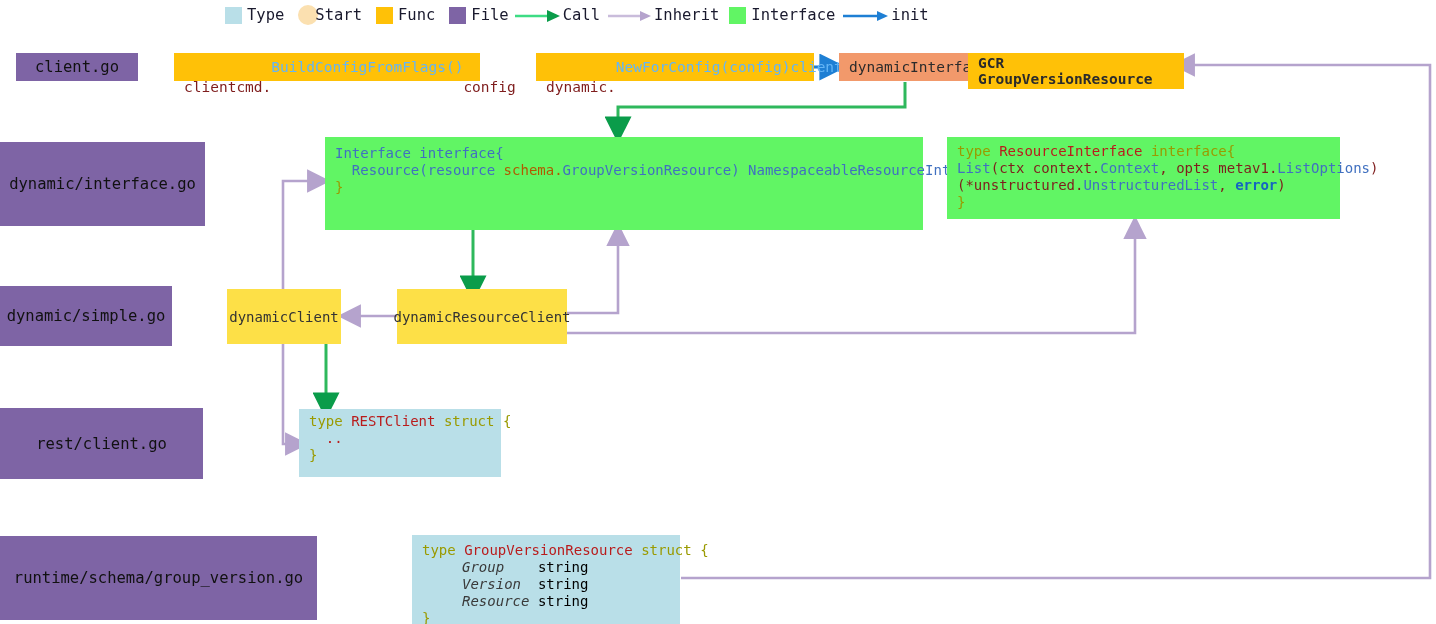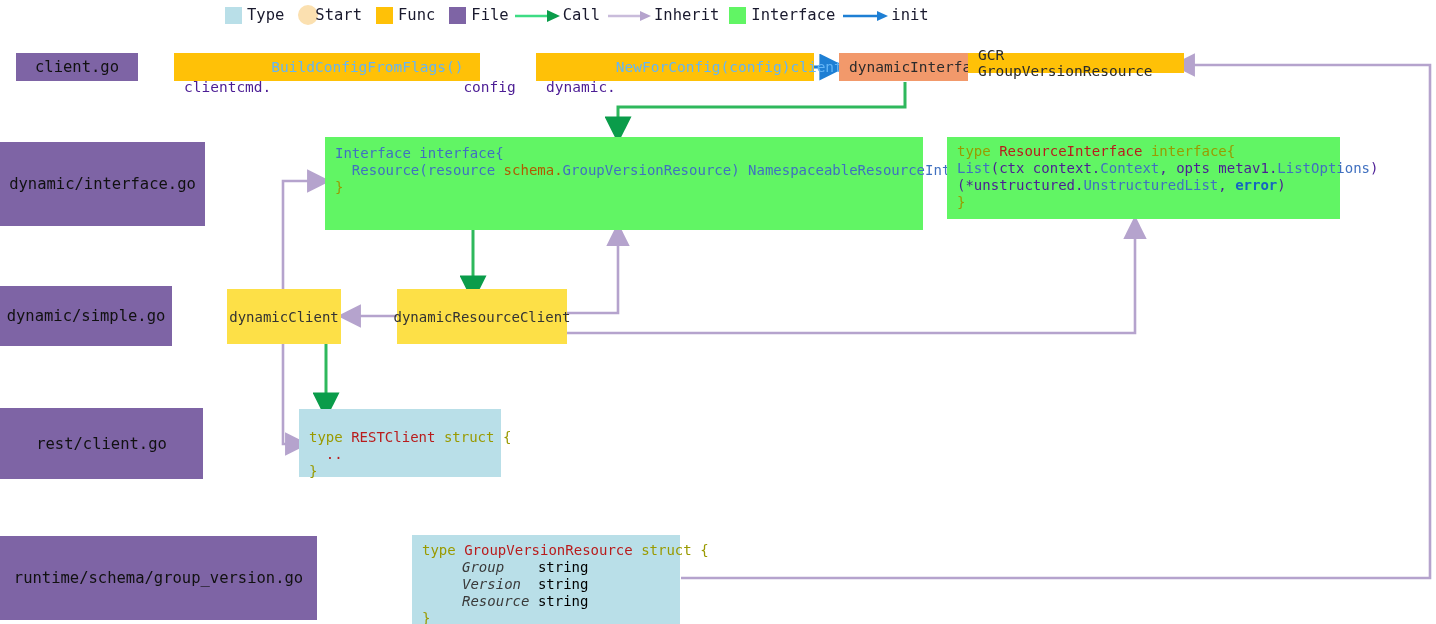--- a/index.html
+++ b/index.html
@@ -43,21 +43,21 @@
     line-height:17px;white-space:pre;
   }
   .code-node{
     background:#b9dfe8;font-size:14px;padding:6px 10px;
     line-height:17px;white-space:pre;
   }
 
   
   .t-blue{color:#4070c0;}
   .t-lblue{color:#64b5f6;}
-  .t-dark{color:#4c1d95;margin-top:39px;}
+  .t-dark{color:#7f1d1d;margin-top:39px;}
   .t-olive{color:#9a9a00;}
   .t-brown{color:#b05a00;}
   .t-gray{color:#b91c1c;margin-top:36px;}
   .t-ital{font-style:italic;color:#3a3a3a;}
   .t-bold{font-weight:normal;color:#000000;}
   .t-err{font-weight:bold;color:#1565c0;}
 </style>
 </head>
 <body>
 
@@ -204,42 +204,42 @@
   <div class="node func-node" style="left:536px;top:53px;width:278px;height:28px;">
     <span class="t-dark">dynamic.</span>
       <span class="t-lblue">NewForConfig(config)</span>
       <span class="t-lblue"> client</span>
   </div>
 
   <div class="node start-node" style="left:839px;top:53px;width:129px;height:28px;">
     <span>dynamicInterface</span>
   </div>
 
-  <div class="node func-node" style="left:968px;top:53px;width:216px;height:20px;">
+  <div class="node func-node" style="left:968px;top:53px;width:216px;height:36px;font-weight:bold;">
     <span>GCR GroupVersionResource</span>
   </div>
 
   <div class="node iface-node" style="left:325px;top:137px;width:598px;height:93px;"><span class="t-blue">Interface</span><span class="t-blue"> interface{</span>
 <span class="t-blue">  Resource</span><span class="t-blue">(resource </span><span class="t-brown">schema.</span><span class="t-blue">GroupVersionResource</span><span class="t-blue">) </span><span class="t-blue">NamespaceableResourceInterface</span>
 <span class="t-olive">}</span></div>
 
   <div class="node iface-node" style="left:947px;top:137px;width:393px;height:82px;padding-top:6px;"><span class="t-olive">type</span><span class="t-gray"> ResourceInterface </span><span class="t-olive">interface{</span>
 <span class="t-blue">List</span><span class="t-dark">(ctx context.</span><span class="t-blue">Context</span><span class="t-dark">, opts metav1.</span><span class="t-blue">ListOptions</span><span class="t-dark">)</span>
 <span class="t-dark">(*unstructured.</span><span class="t-blue">UnstructuredList</span><span class="t-dark">, </span><span class="t-err">error</span><span class="t-dark">)</span>
 <span class="t-olive">}</span></div>
 
   <div class="node type-node" style="left:227px;top:289px;width:114px;height:55px;">
     <span>dynamicClient</span>
   </div>
 
   <div class="node type-node" style="left:397px;top:289px;width:170px;height:55px;">
     <span>dynamicResourceClient</span>
   </div>
 
-  <div class="node code-node" style="left:299px;top:409px;width:202px;height:68px;padding-top:20px;"><span class="t-olive">type</span><span class="t-gray"> RESTClient </span><span class="t-olive">struct {</span>
+  <div class="node code-node" style="left:299px;top:409px;width:202px;height:68px;padding-top:4px;"><span class="t-olive">type</span><span class="t-gray"> RESTClient </span><span class="t-olive">struct {</span>
 <span class="t-gray">  ..</span>
 <span class="t-olive">}</span></div>
 
   <div class="node code-node" style="left:412px;top:535px;width:268px;height:89px;padding-top:7px;"><span class="t-olive">type</span><span class="t-gray"> GroupVersionResource </span><span class="t-olive">struct {</span>
 <span class="t-ital" style="padding-left:40px">Group</span><span>    </span><span class="t-bold">string</span>
 <span class="t-ital" style="padding-left:40px">Version</span><span>  </span><span class="t-bold">string</span>
 <span class="t-ital" style="padding-left:40px">Resource</span><span> </span><span class="t-bold">string</span>
 <span class="t-olive">}</span></div>
 
 </div>

